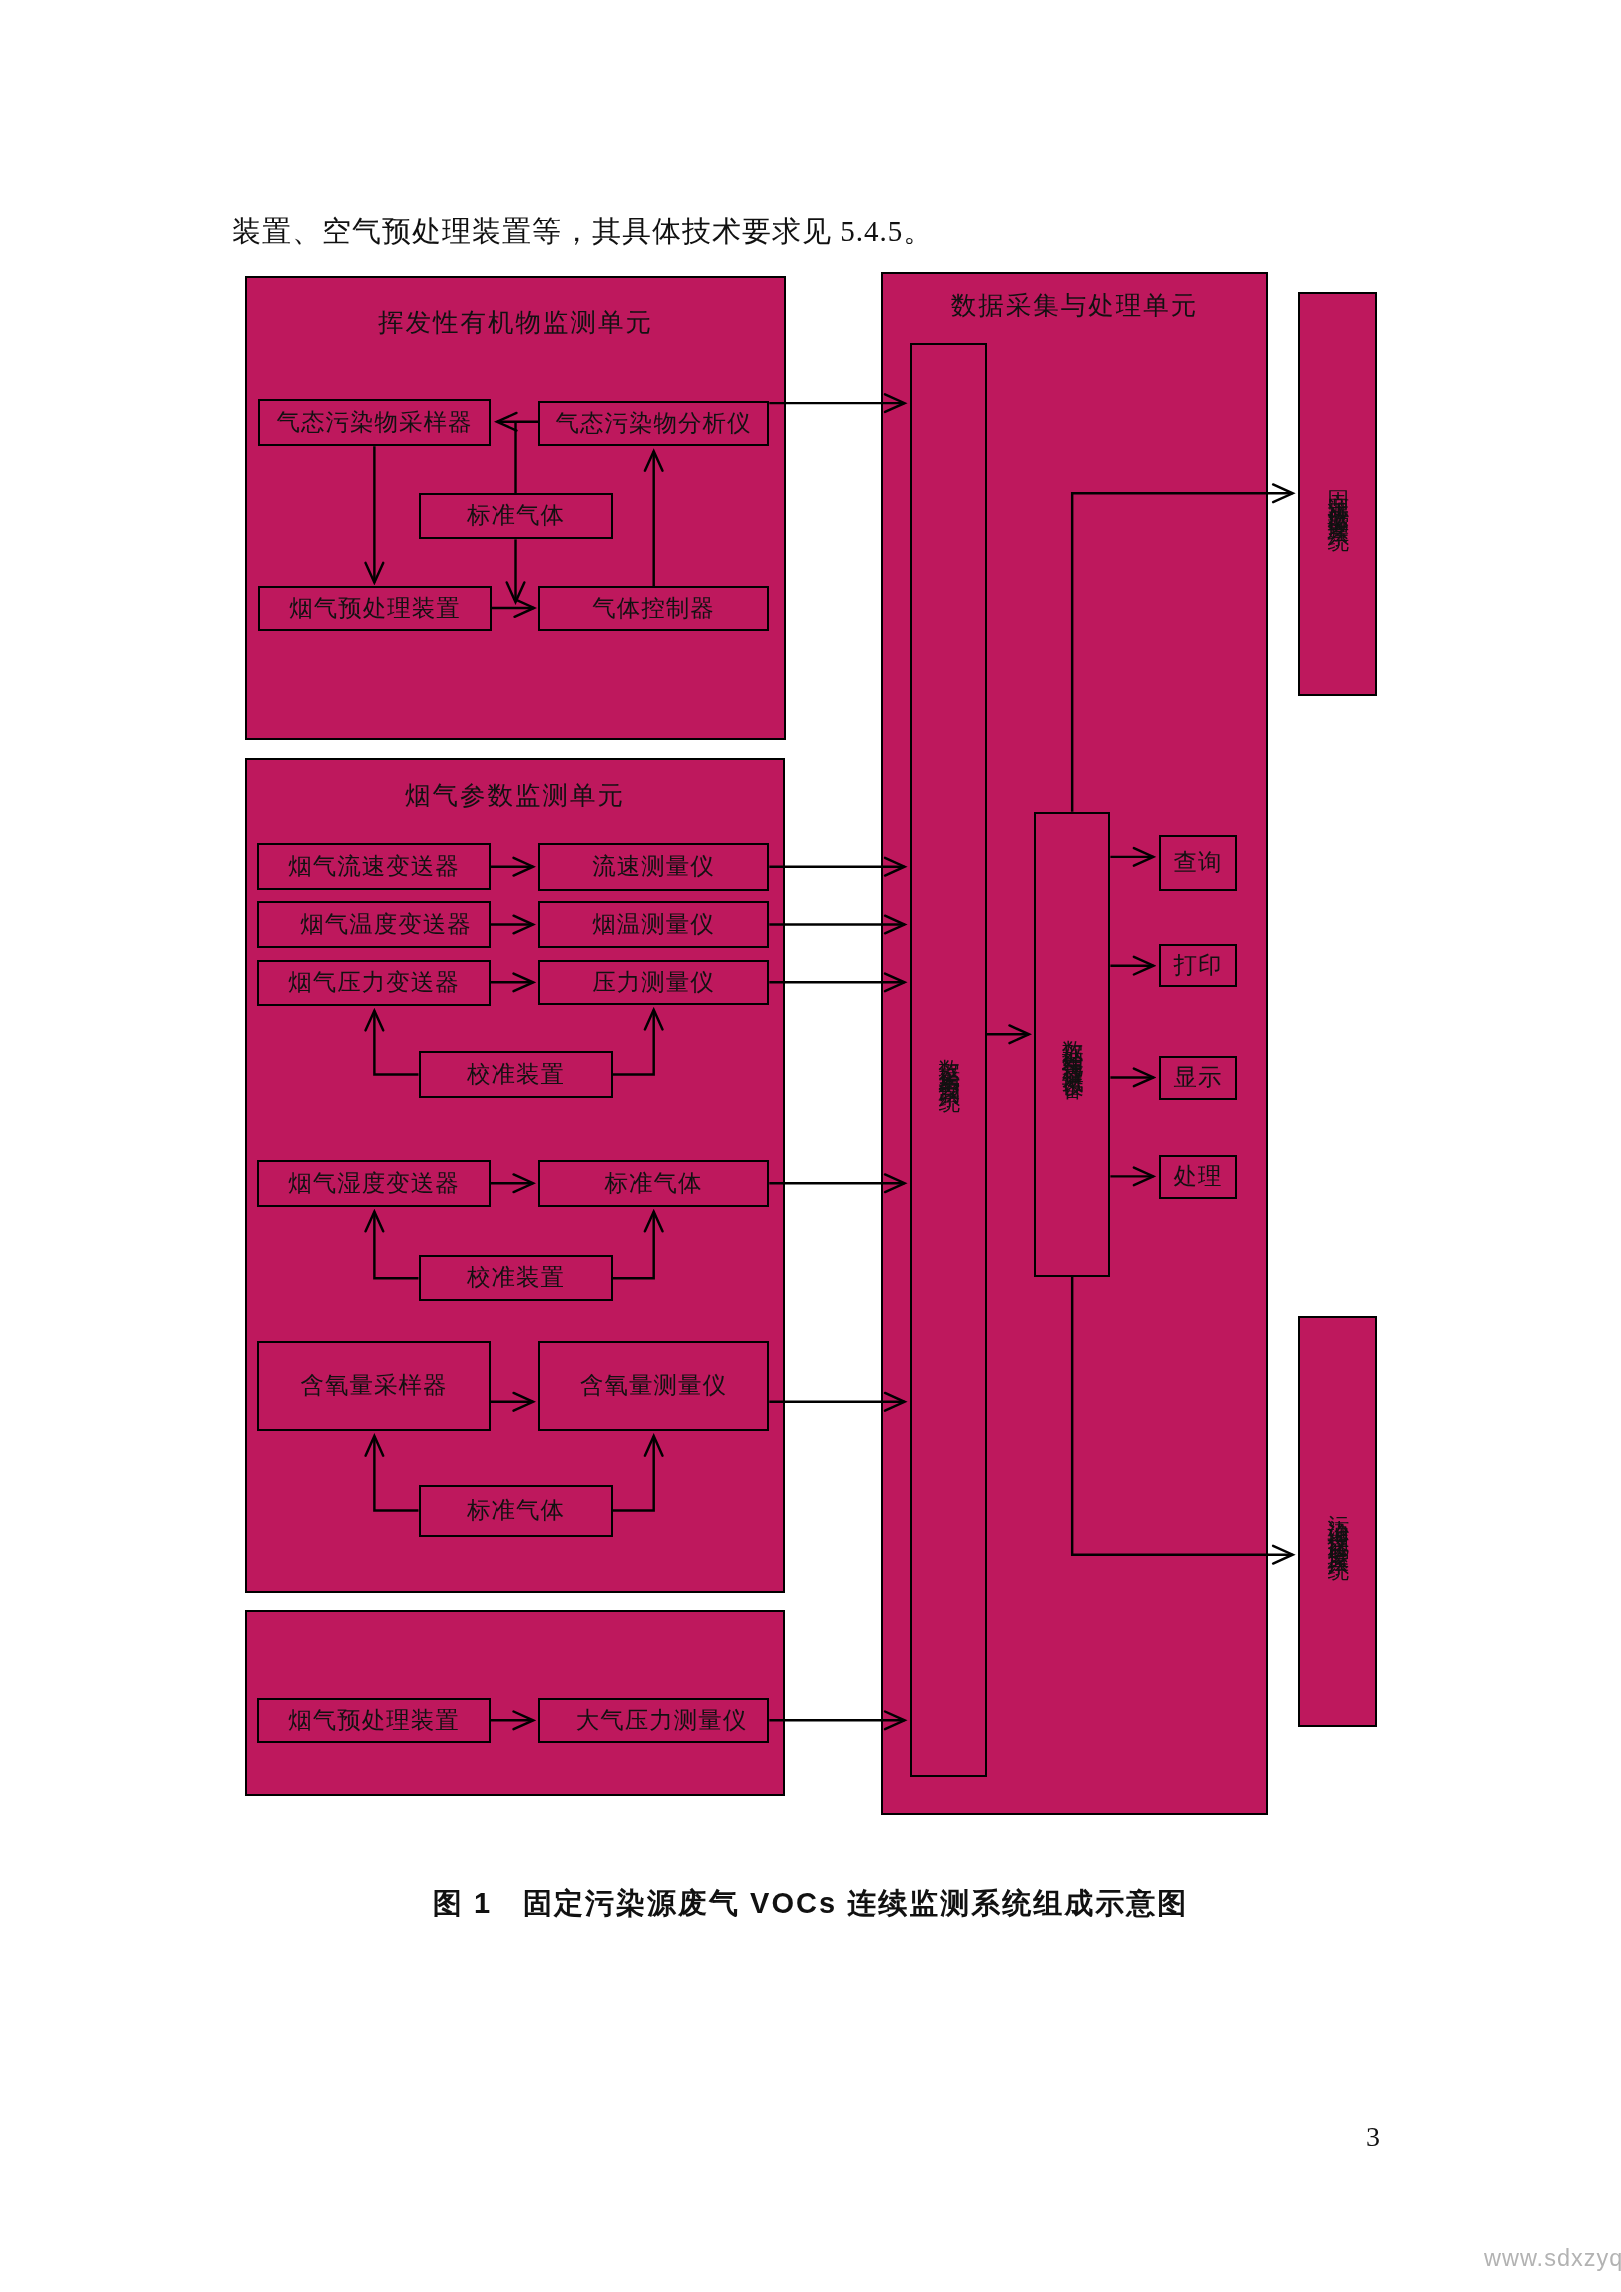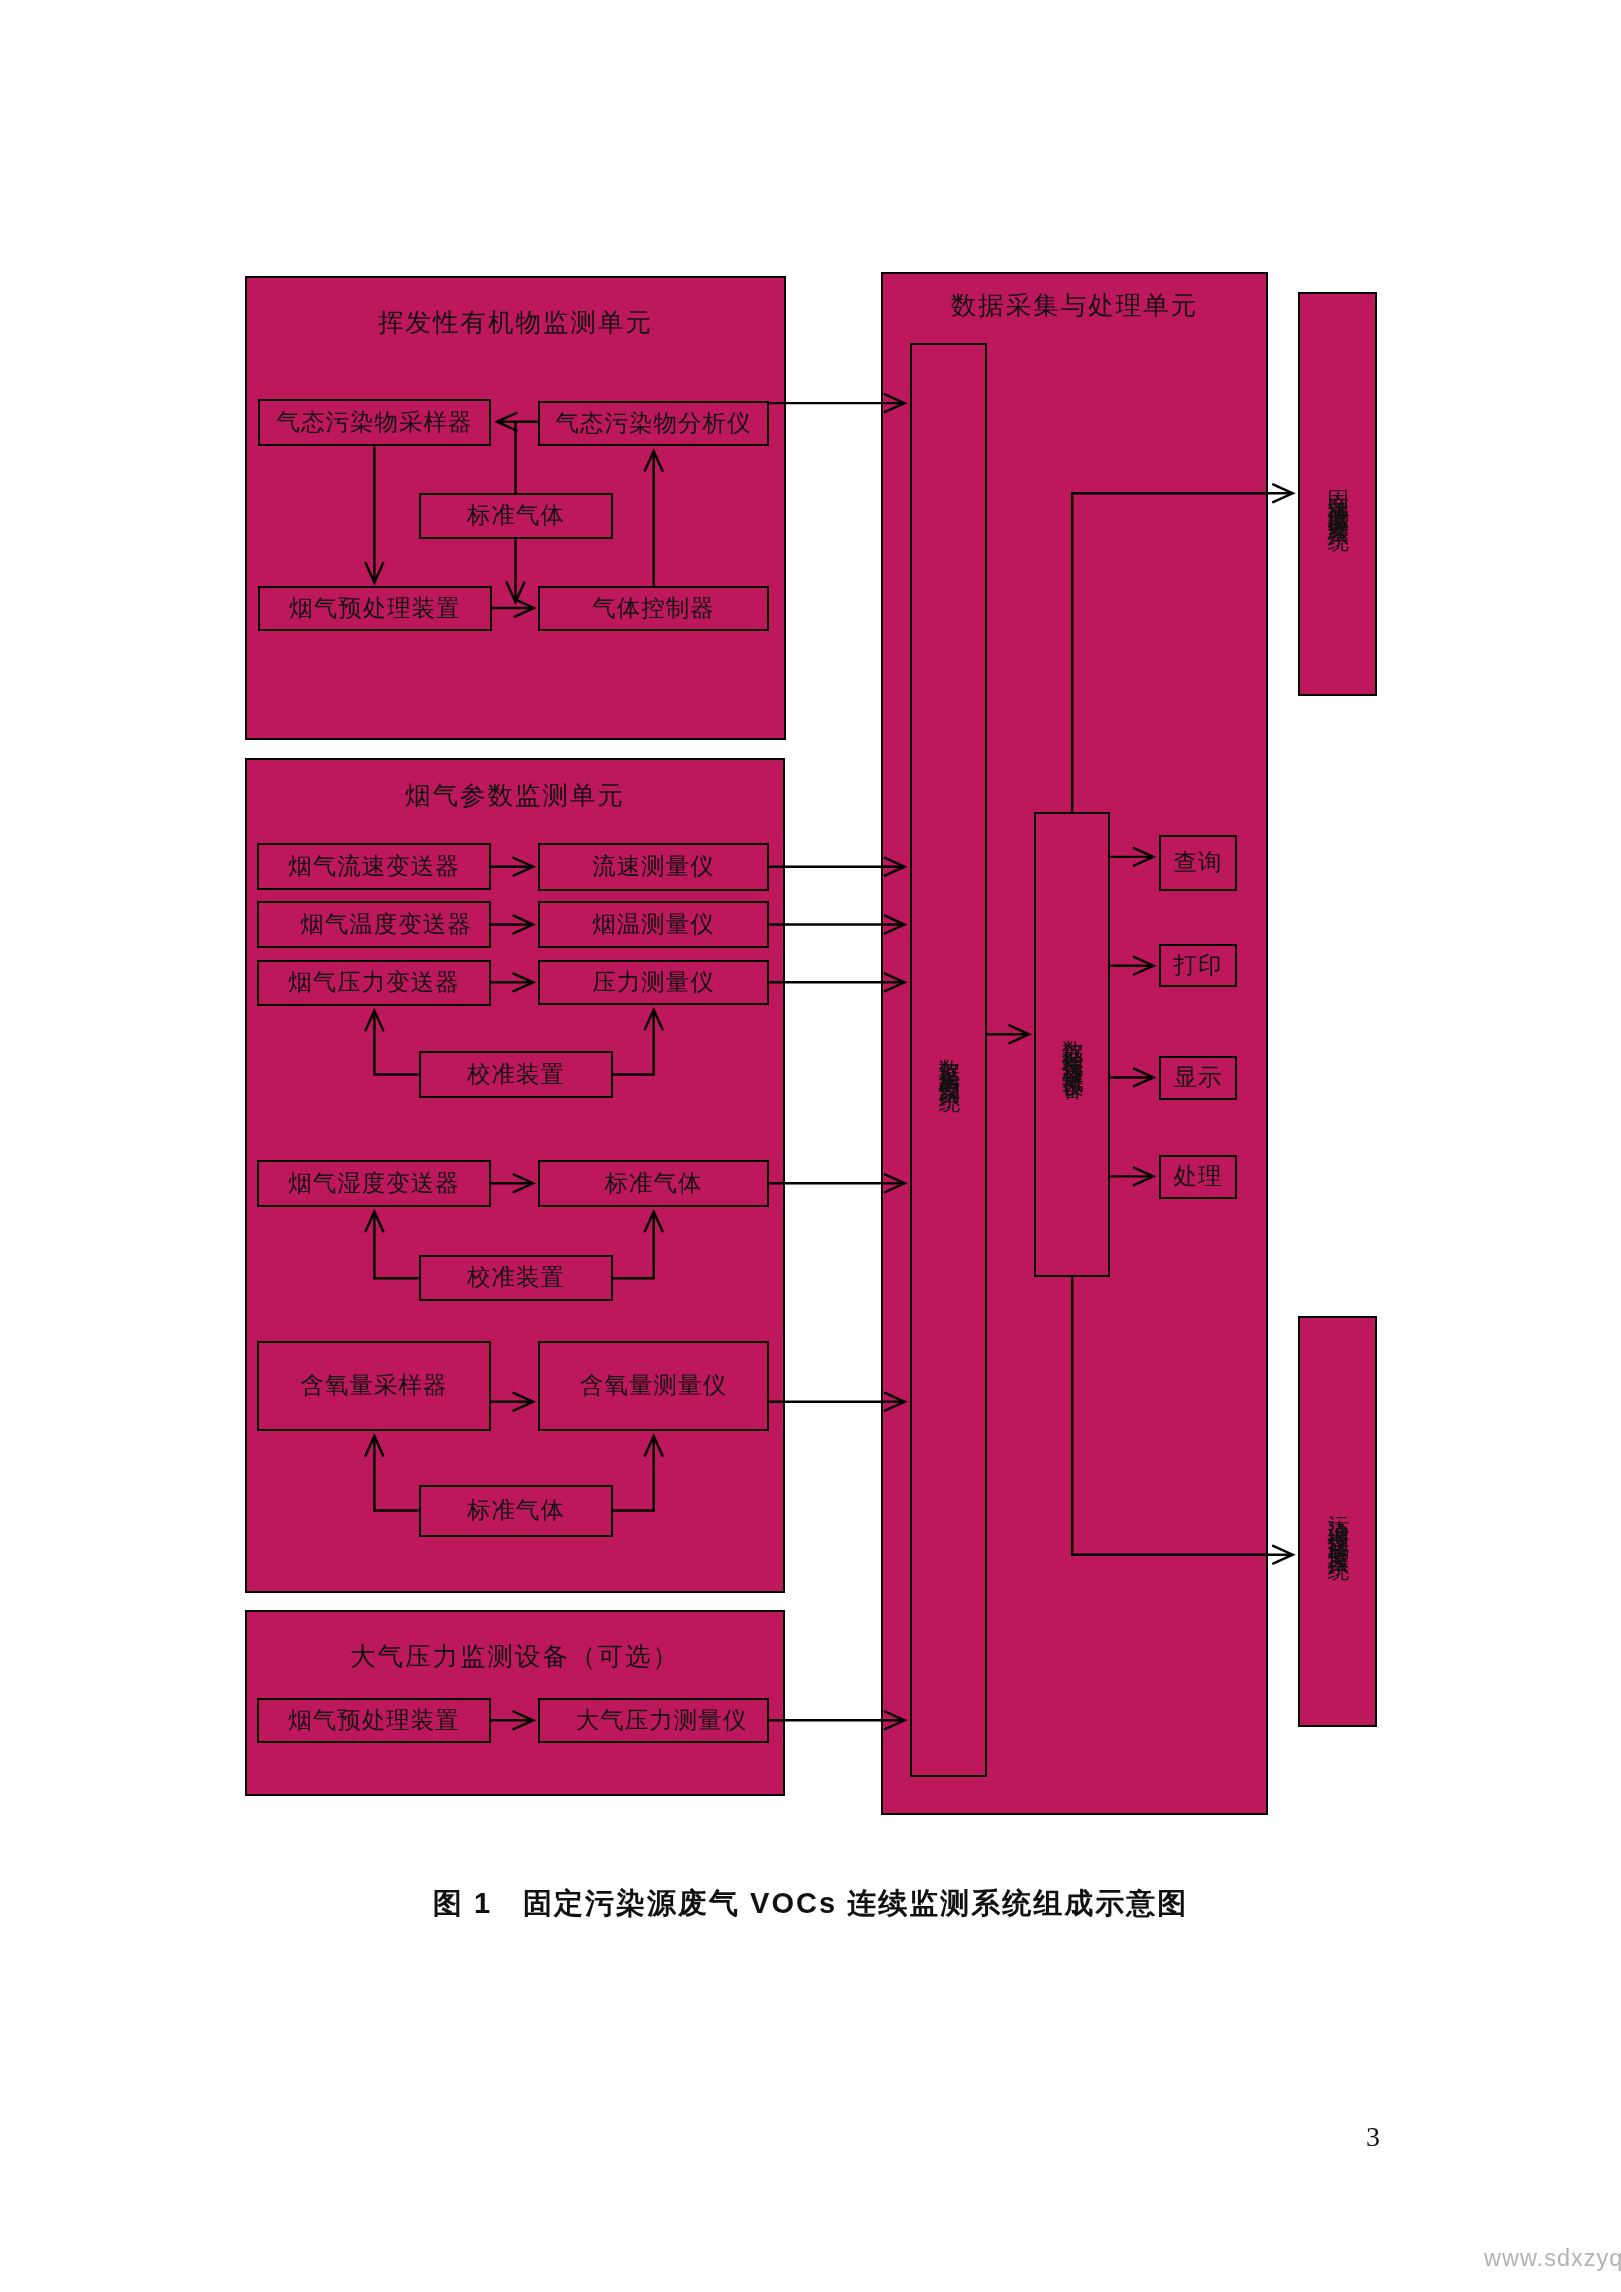--- a/index.html
+++ b/index.html
@@ -33,29 +33,29 @@
     position:absolute;left:1484px;top:2245px;
     font-family:"Liberation Sans","DejaVu Sans",sans-serif;
     font-size:23.5px;color:#b3b3b3;letter-spacing:1px;
   }
 </style>
 </head>
 <body>
 
 <div class="page">
 
+  <div class="intro">装置、空气预处理装置等，其具体技术要求见 5.4.5。</div>
 
   <div class="box outer" style="left:245px;top:276px;width:541px;height:464px;"></div>
   <div class="box outer" style="left:245px;top:758px;width:540px;height:835px;"></div>
   <div class="box outer" style="left:245px;top:1610px;width:540px;height:186px;"></div>
   <div class="box outer" style="left:881px;top:272px;width:387px;height:1543px;"></div>
 
   <div class="sec-title" style="left:245px;width:540px;top:778px;">烟气参数监测单元</div>
   <div class="sec-title" style="left:245px;width:541px;top:305px;">挥发性有机物监测单元</div>
-  <div class="sec-title" style="left:245px;width:540px;top:1639px;">大气压力监测设备（可选）</div>
   <div class="sec-title" style="left:881px;width:387px;top:288px;">数据采集与处理单元</div>
 
   <div class="box" style="left:258px;top:399px;width:233px;height:47px;">气态污染物采样器</div>
   <div class="box" style="left:538px;top:401px;width:231px;height:45px;">气态污染物分析仪</div>
   <div class="box" style="left:419px;top:493px;width:194px;height:46px;">标准气体</div>
   <div class="box" style="left:258px;top:586px;width:234px;height:45px;">烟气预处理装置</div>
   <div class="box" style="left:538px;top:586px;width:231px;height:45px;">气体控制器</div>
 
   <div class="box" style="left:257px;top:843px;width:234px;height:47px;">烟气流速变送器</div>
   <div class="box" style="left:538px;top:843px;width:231px;height:48px;">流速测量仪</div>

